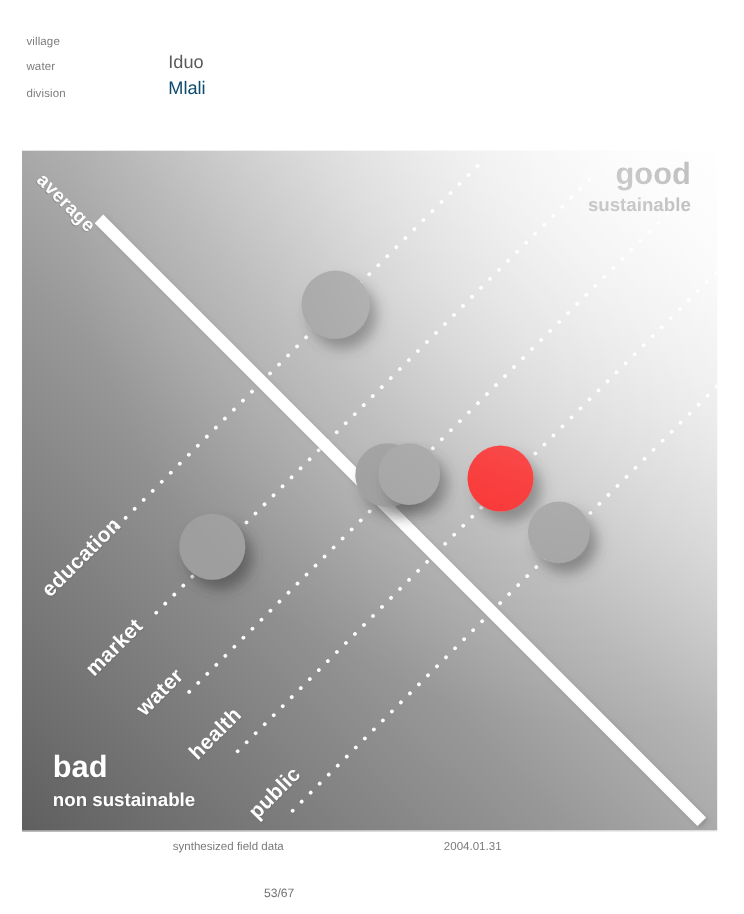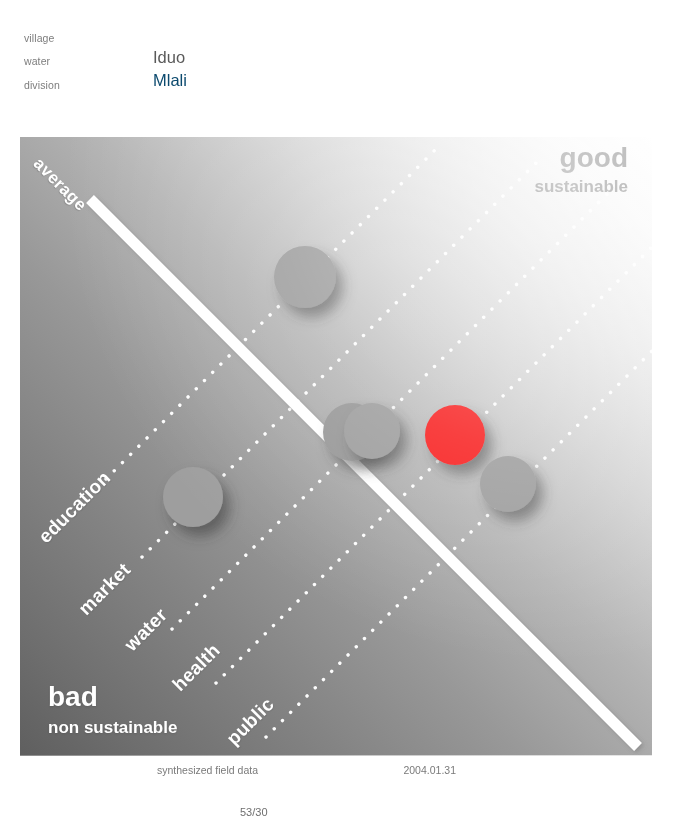--- a/index.html
+++ b/index.html
@@ -229,14 +229,14 @@
   <div class="corner-big" id="good-label">good</div>
   <div class="corner-sub" id="good-sub">sustainable</div>
   <div class="corner-big" id="bad-label">bad</div>
   <div class="corner-sub" id="bad-sub">non sustainable</div>
 </div>
 
 <div id="footer">
   <div id="footer-rule"></div>
   <div id="source-note">synthesized field data</div>
   <div id="date-note">2004.01.31</div>
-  <div id="page-number">53/30</div>
+  <div id="page-number">53/67</div>
 </div>
 
 </body></html>

